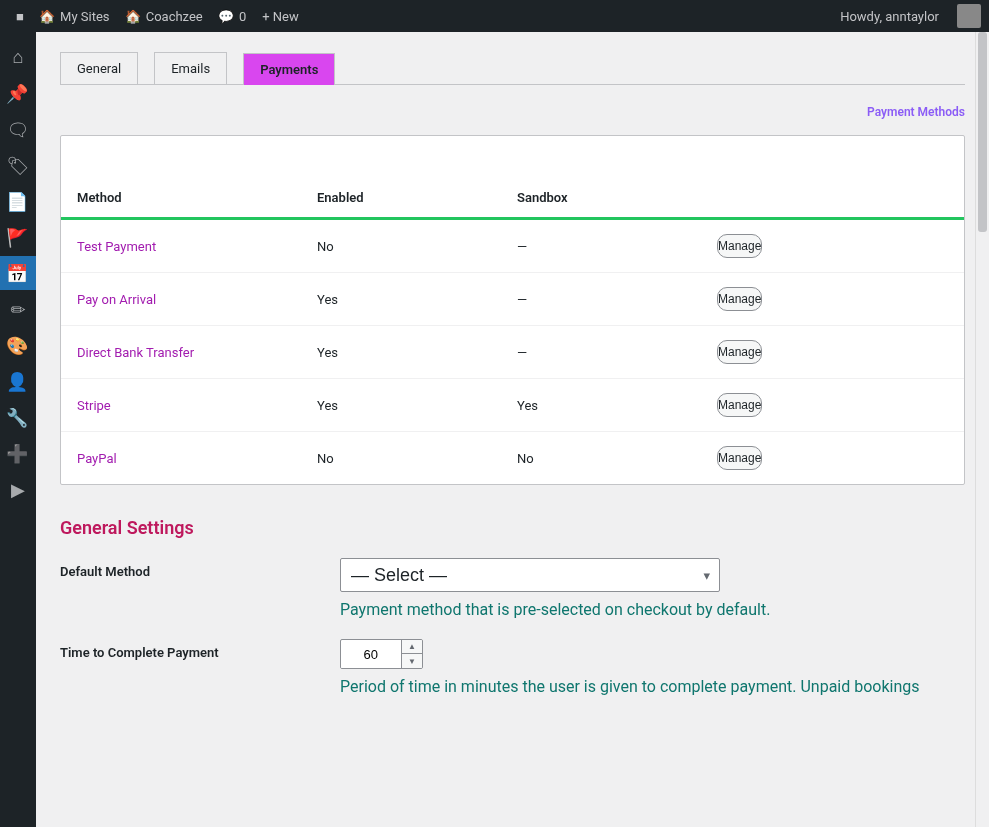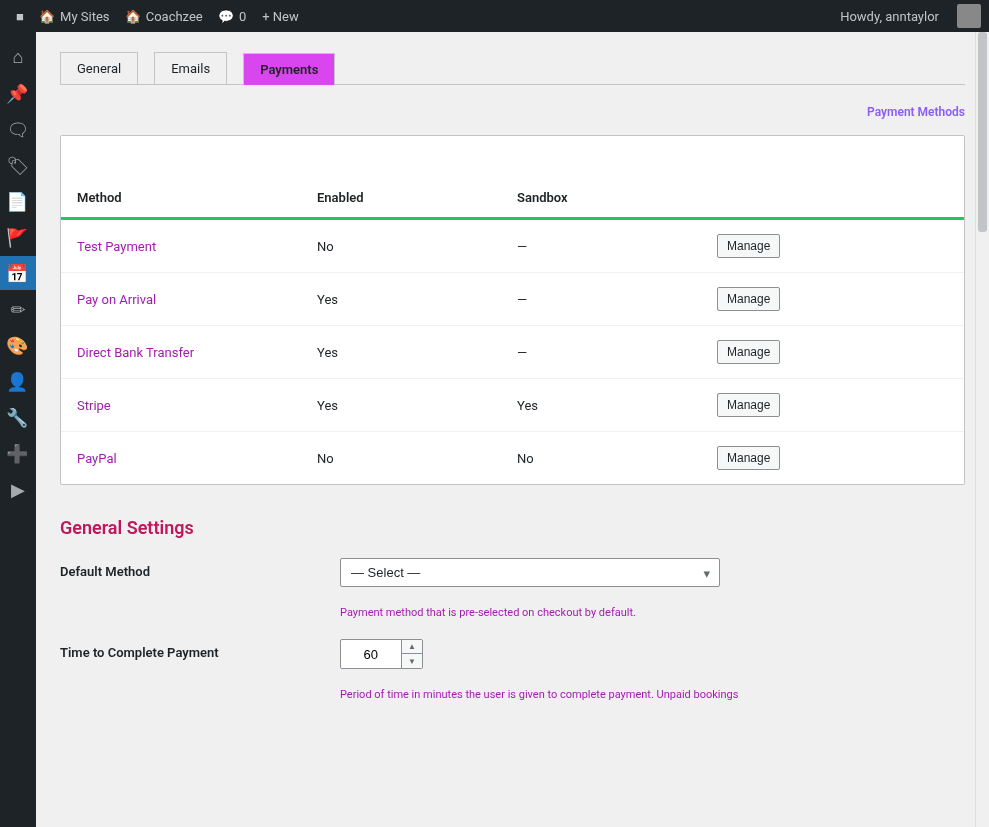--- a/index.html
+++ b/index.html
@@ -135,24 +135,24 @@
     .payment-table-row:last-child { border-bottom: none; }
     .method-link {
       color: #a21caf;
       text-decoration: none;
       cursor: pointer;
     }
     .manage-btn {
       border: 1px solid #8c8f94;
       background: #f6f7f7;
       color: #1d2327;
-      padding: 4px 9px;
+      padding: 4px 0;
       cursor: pointer;
       font-size: 12px;
-      border-radius: 2px;
+      border-radius: 10px;
       justify-self: end;
     }
 
     
     .settings-section { margin-top: 8px; }
     .settings-title {
       font-size: 18px;
       font-weight: 600;
       margin-bottom: 20px;
       color: #be185d;
@@ -164,35 +164,35 @@
     }
     .settings-label {
       width: 280px;
       flex-shrink: 0;
       font-weight: 600;
       font-size: 13px;
       padding-top: 6px;
     }
     .settings-control { flex: 1; }
     .settings-description {
-      font-size: 11px;
-      color: #a21caf;
-      margin-top: 19px;
+      font-size: 16px;
+      color: #0f766e;
+      margin-top: 8px;
     }
     .select-wrapper {
       position: relative;
       display: inline-block;
       width: 380px;
     }
     .settings-select {
       width: 100%;
       padding: 6px 32px 6px 10px;
       border: 1px solid #8c8f94;
       background: #fff;
-      font-size: 13px;
+      font-size: 18px;
       color: #1d2327;
       appearance: none;
       cursor: pointer;
       border-radius: 2px;
     }
     .select-chevron {
       position: absolute;
       right: 10px;
       top: 50%;
       transform: translateY(-50%);

